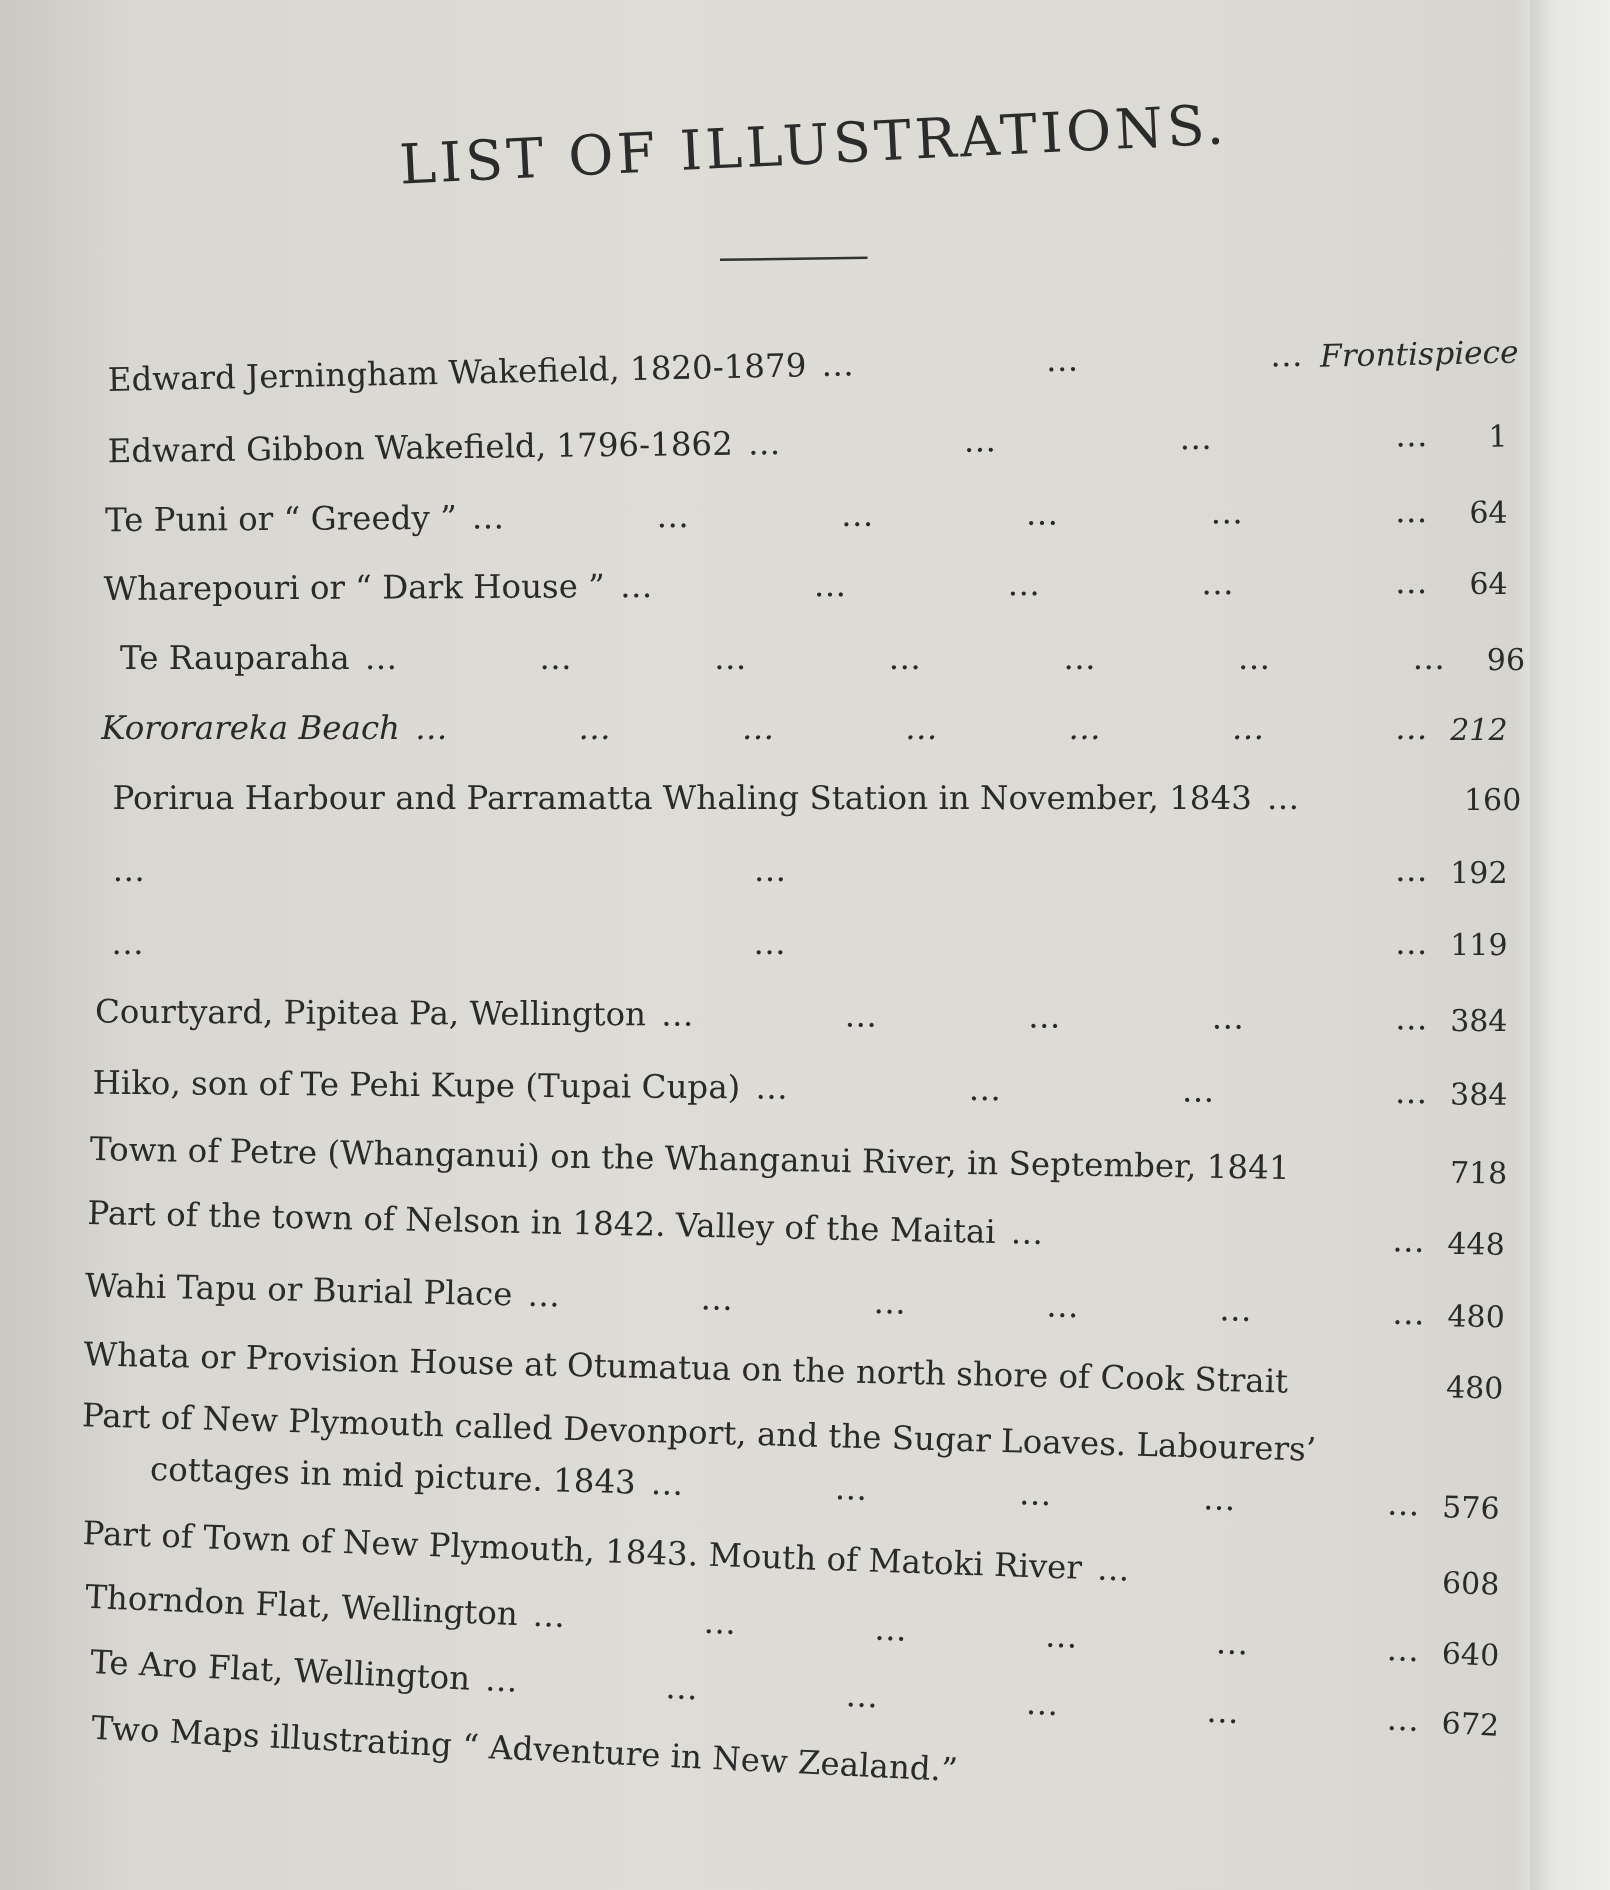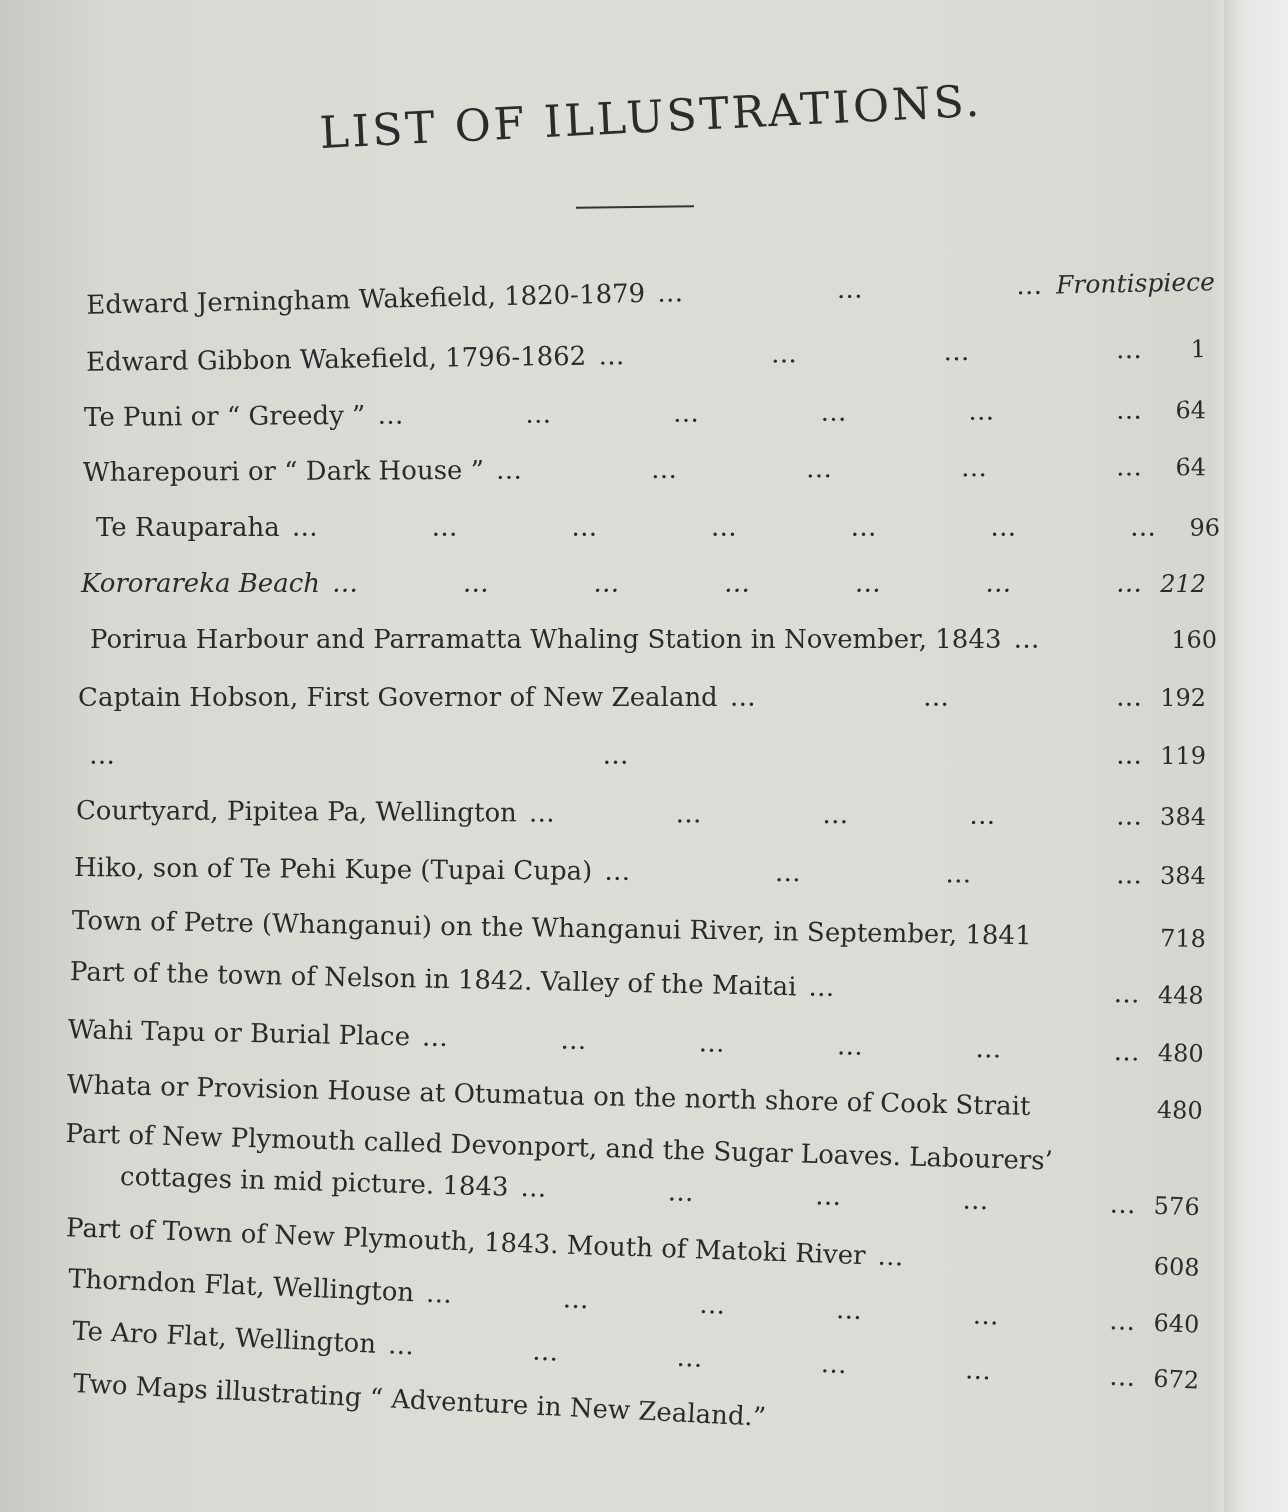--- a/index.html
+++ b/index.html
@@ -113,21 +113,20 @@
     <span class="p">212</span>
   </div>
   <div class="row" style="left:66px;top:614px;width:1127px;margin-left:24px;">
     <span class="t">Porirua Harbour and Parramatta Whaling Station in November, 1843</span>
     <span class="dots">
         <span>…</span>
       </span>
     <span class="p">160</span>
   </div>
   <div class="row" style="left:78px;top:672px;width:1128px;">
-    <span class="t">Captain Hobson, First Governor of New Zealand</span>
     <span class="dots">
         <span>…</span>
         <span>…</span>
         <span>…</span>
       </span>
     <span class="p">192</span>
   </div>
   <div class="row" style="left:77px;top:730px;width:1129px;">
     <span class="dots">
         <span>…</span>

